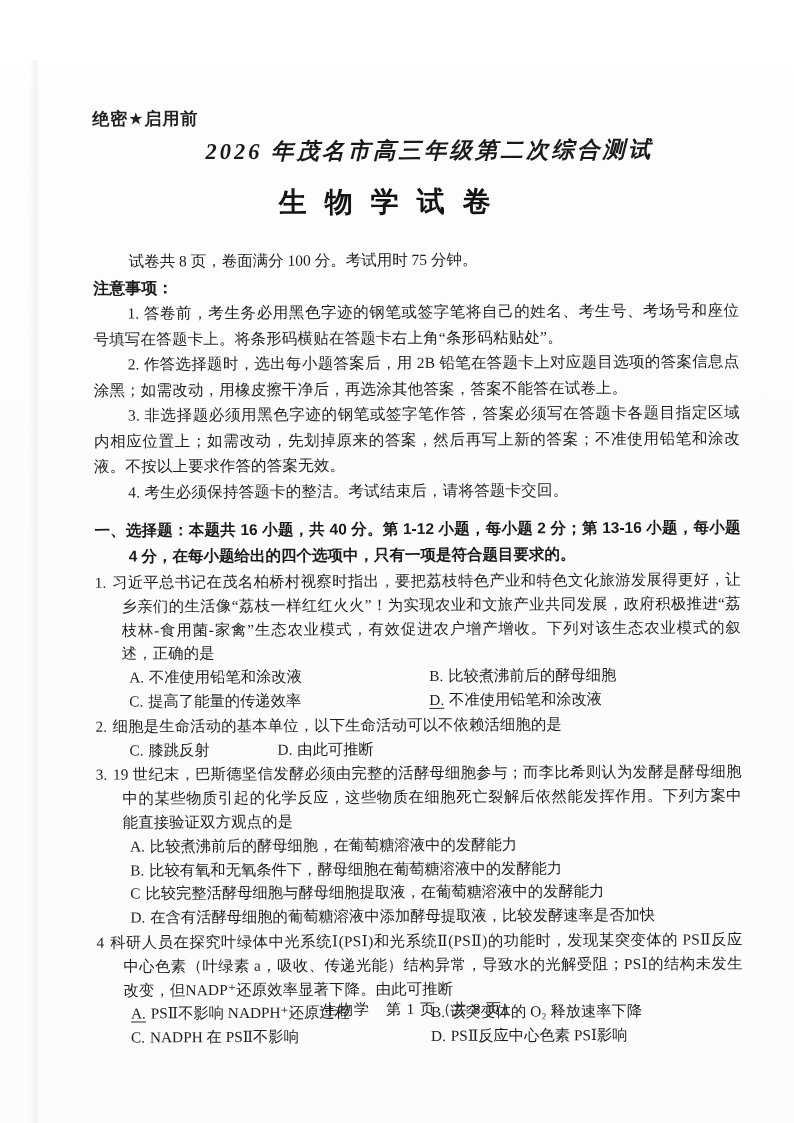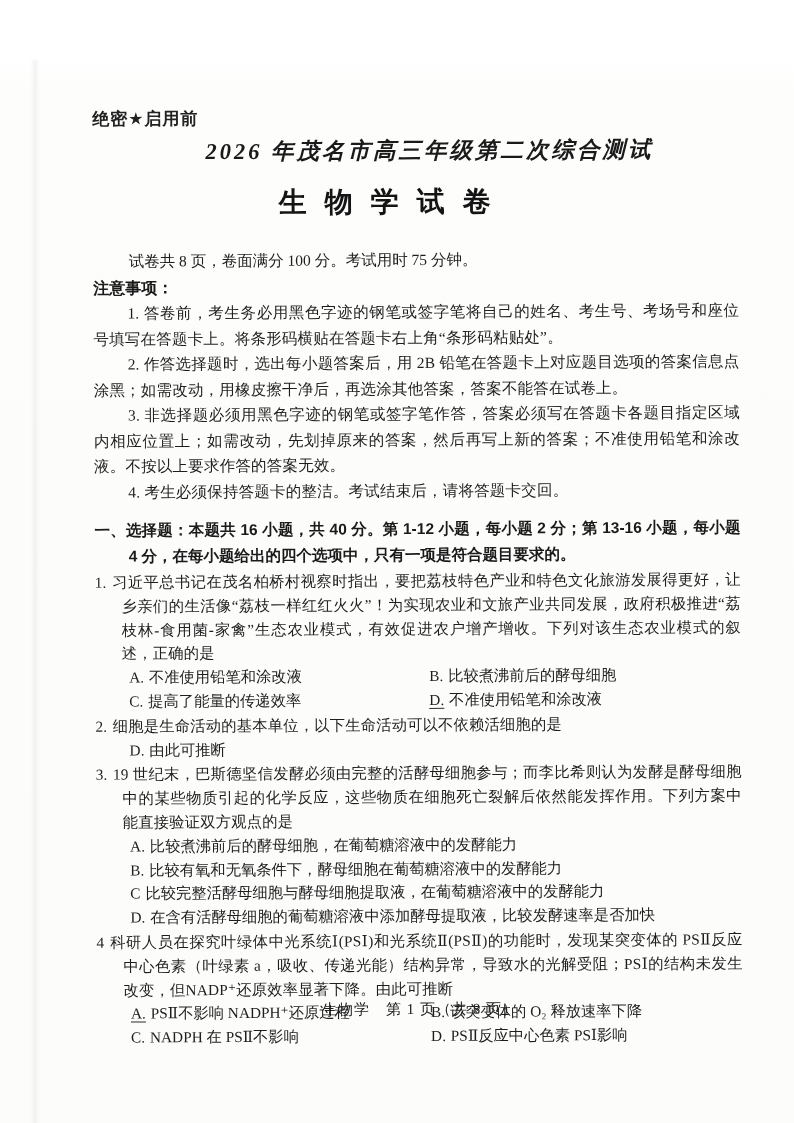--- a/index.html
+++ b/index.html
@@ -123,20 +123,21 @@
         <div class="opt"><span class="olabel">A.</span><span>不准使用铅笔和涂改液</span></div>
         <div class="opt"><span class="olabel">B.</span><span>比较煮沸前后的酵母细胞</span></div>
         <div class="opt"><span class="olabel">C.</span><span>提高了能量的传递效率</span></div>
         <div class="opt"><span class="olabel ans-mark">D.</span><span>不准使用铅笔和涂改液</span></div>
       </div>
     </div>
 
     <div class="question">
       <p class="stem"><span class="qnum">2.</span><span>细胞是生命活动的基本单位，以下生命活动可以不依赖活细胞的是</span></p>
       <div class="options cols-4">
+        <div class="opt"><span class="olabel">C.</span><span>膝跳反射</span></div>
         <div class="opt"><span class="olabel">D.</span><span>由此可推断</span></div>
       </div>
     </div>
 
     <div class="question">
       <p class="stem"><span class="qnum">3.</span><span>19 世纪末，巴斯德坚信发酵必须由完整的活酵母细胞参与；而李比希则认为发酵是酵母细胞中的某些物质引起的化学反应，这些物质在细胞死亡裂解后依然能发挥作用。下列方案中能直接验证双方观点的是</span></p>
       <div class="options">
         <div class="opt"><span class="olabel">A.</span><span>比较煮沸前后的酵母细胞，在葡萄糖溶液中的发酵能力</span></div>
         <div class="opt"><span class="olabel">B.</span><span>比较有氧和无氧条件下，酵母细胞在葡萄糖溶液中的发酵能力</span></div>
         <div class="opt"><span class="olabel">C</span><span>比较完整活酵母细胞与酵母细胞提取液，在葡萄糖溶液中的发酵能力</span></div>

